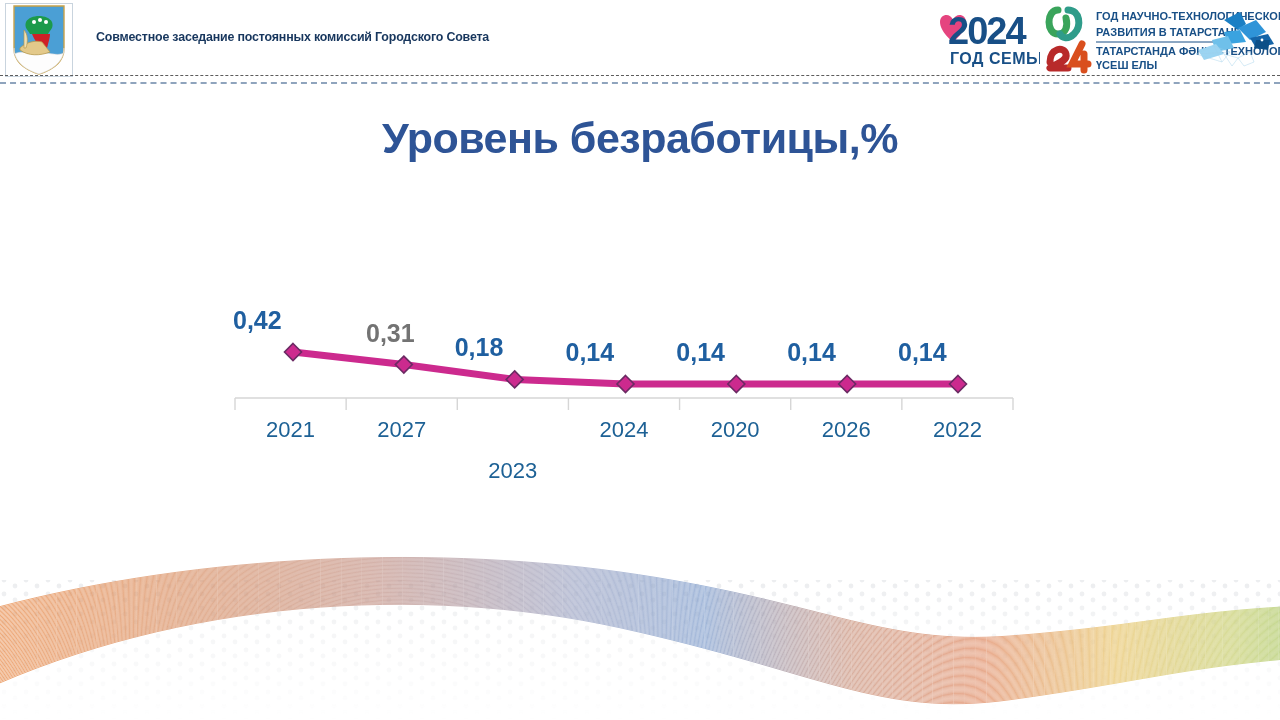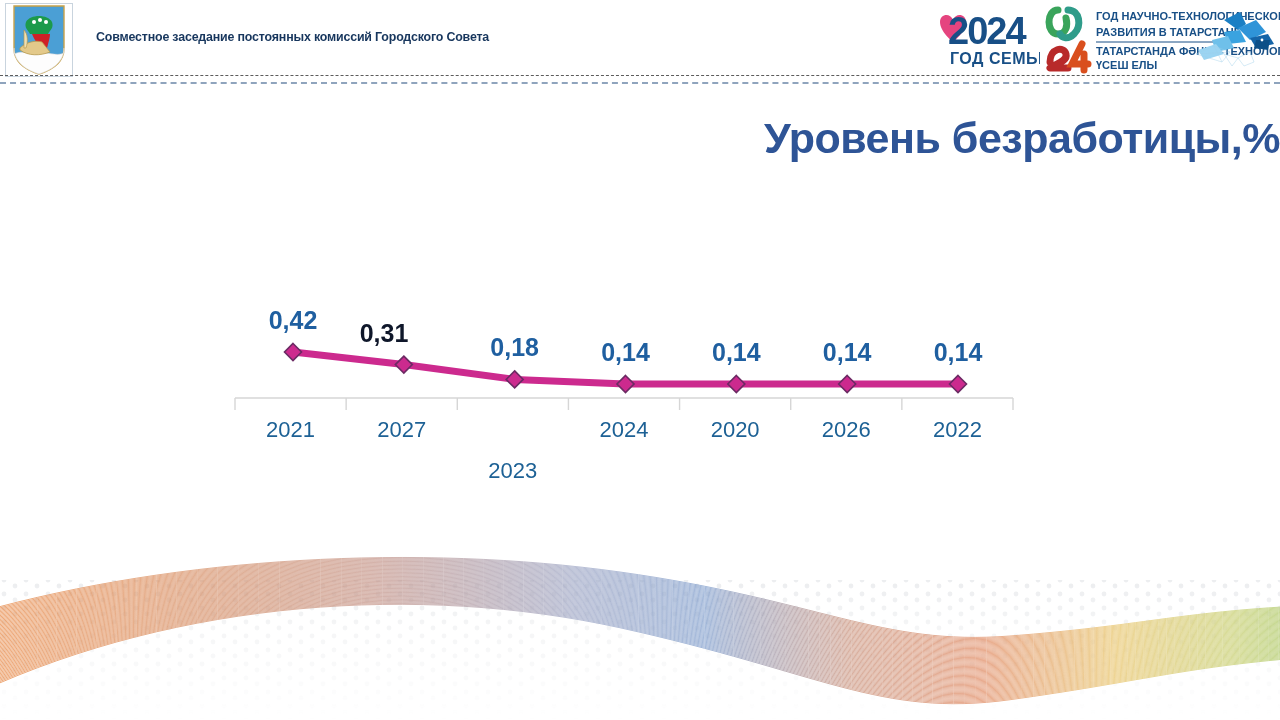--- a/index.html
+++ b/index.html
@@ -70,40 +70,39 @@
     position: absolute;
     left: 1044px; top: 4px;
     width: 236px; height: 70px;
   }
 
   
   #slide-title {
     position: absolute;
     left: 0; top: 114px;
     width: 1280px;
-    text-align: right;
+    text-align: center;
     font-size: 43px;
     font-weight: bold;
     color: #2e5496;
     letter-spacing: -0.5px;
   }
 
   
   #chart {
     position: absolute;
     left: 0; top: 0;
     width: 1280px; height: 720px;
     pointer-events: none;
   }
   .dlabel {
     position: absolute;
     font-size: 25px;
     font-weight: bold;
     color: #1f5fa0;
-    text-align: center;
     width: 120px;
     margin-left: -60px;
     white-space: nowrap;
   }
   .catlabel {
     position: absolute;
     font-size: 22px;
     font-weight: normal;
     color: #1d6195;
     text-align: center;
@@ -212,21 +211,21 @@
         <path d="M514.6666666666666 370.92857142857144 L523.1666666666666 379.42857142857144 L514.6666666666666 387.92857142857144 L506.16666666666663 379.42857142857144 Z" fill="#cc2a8e" stroke="#6b2a63" stroke-width="1.6"></path>
         <path d="M625.5 375.5 L634 384 L625.5 392.5 L617 384 Z" fill="#cc2a8e" stroke="#6b2a63" stroke-width="1.6"></path>
         <path d="M736.3333333333333 375.5 L744.8333333333333 384 L736.3333333333333 392.5 L727.8333333333333 384 Z" fill="#cc2a8e" stroke="#6b2a63" stroke-width="1.6"></path>
         <path d="M847.1666666666666 375.5 L855.6666666666666 384 L847.1666666666666 392.5 L838.6666666666666 384 Z" fill="#cc2a8e" stroke="#6b2a63" stroke-width="1.6"></path>
         <path d="M958 375.5 L966.5 384 L958 392.5 L949.5 384 Z" fill="#cc2a8e" stroke="#6b2a63" stroke-width="1.6"></path>
       </g>
   </svg>
 
   <div id="value-labels">
       <div class="dlabel" style="left: 293px; top: 306px; color: rgb(31, 95, 160);">0,42</div>
-      <div class="dlabel" style="left: 384px; top: 318.571px; color: #0f172a;">0,31</div>
+      <div class="dlabel" style="left: 426px; top: 318.571px; color: #737373;">0,31</div>
       <div class="dlabel" style="left: 514.667px; top: 333.429px; color: rgb(31, 95, 160);">0,18</div>
       <div class="dlabel" style="left: 625.5px; top: 338px; color: rgb(31, 95, 160);">0,14</div>
       <div class="dlabel" style="left: 736.333px; top: 338px; color: rgb(31, 95, 160);">0,14</div>
       <div class="dlabel" style="left: 847.167px; top: 338px; color: rgb(31, 95, 160);">0,14</div>
       <div class="dlabel" style="left: 958px; top: 338px; color: rgb(31, 95, 160);">0,14</div>
     </div>
 
   <div id="category-labels">
       <div class="catlabel" style="left: 290.571px;">2021</div>
       <div class="catlabel" style="left: 401.714px;">2027</div>

